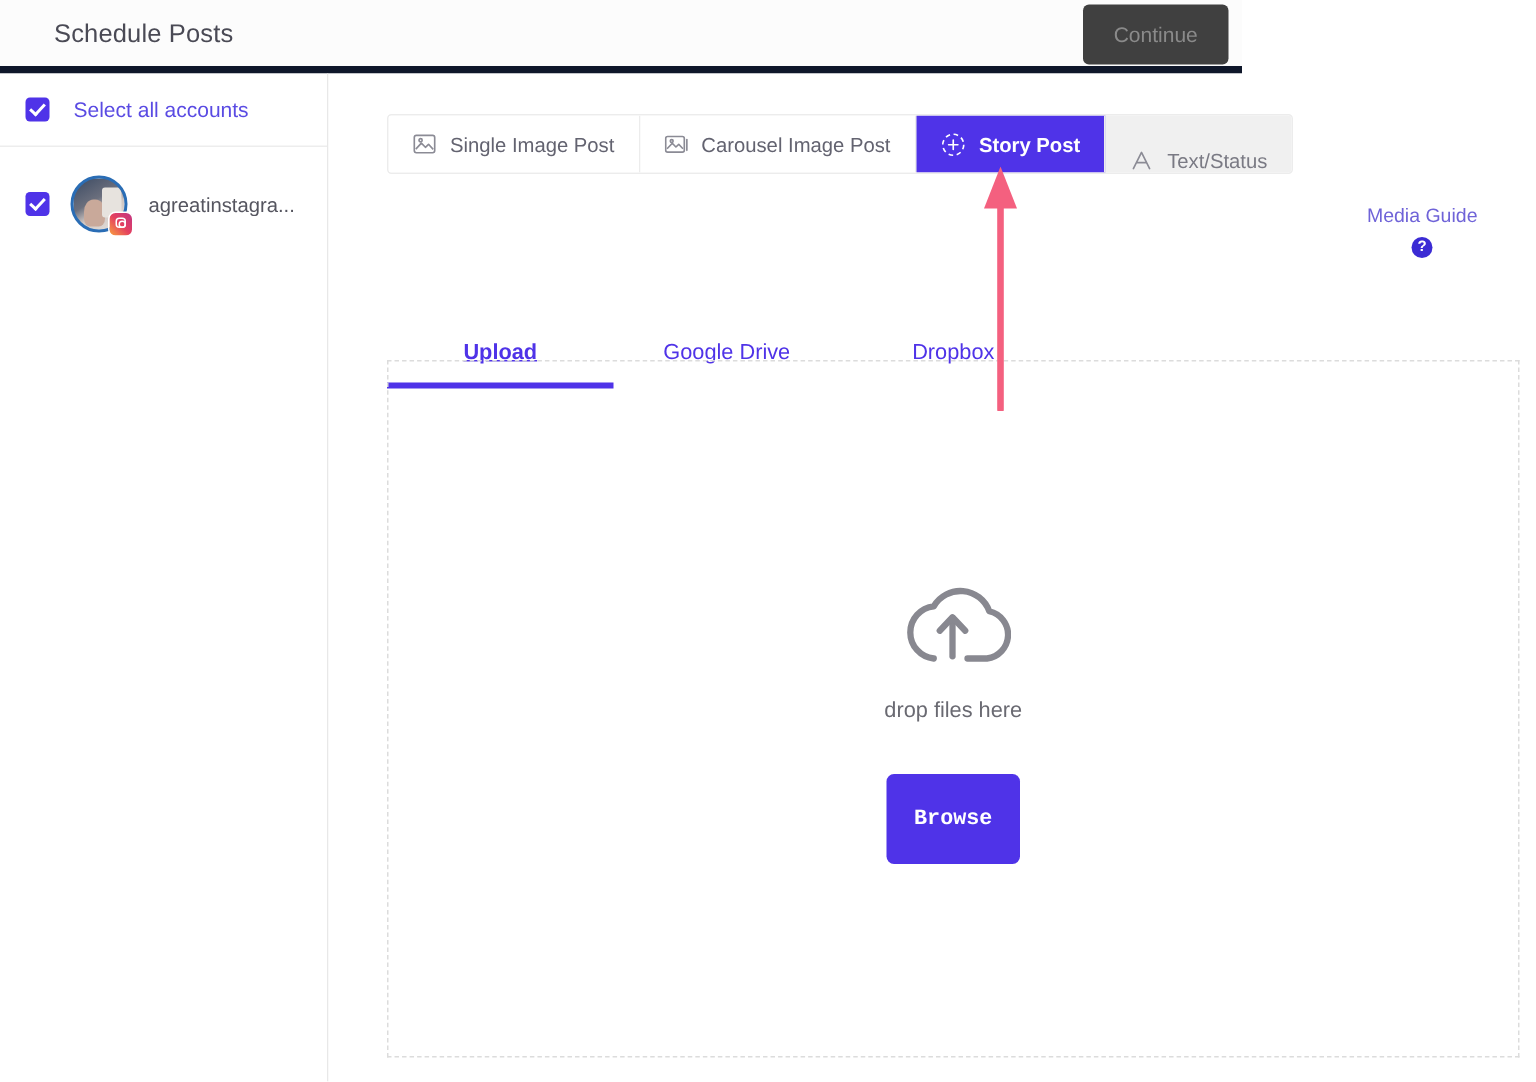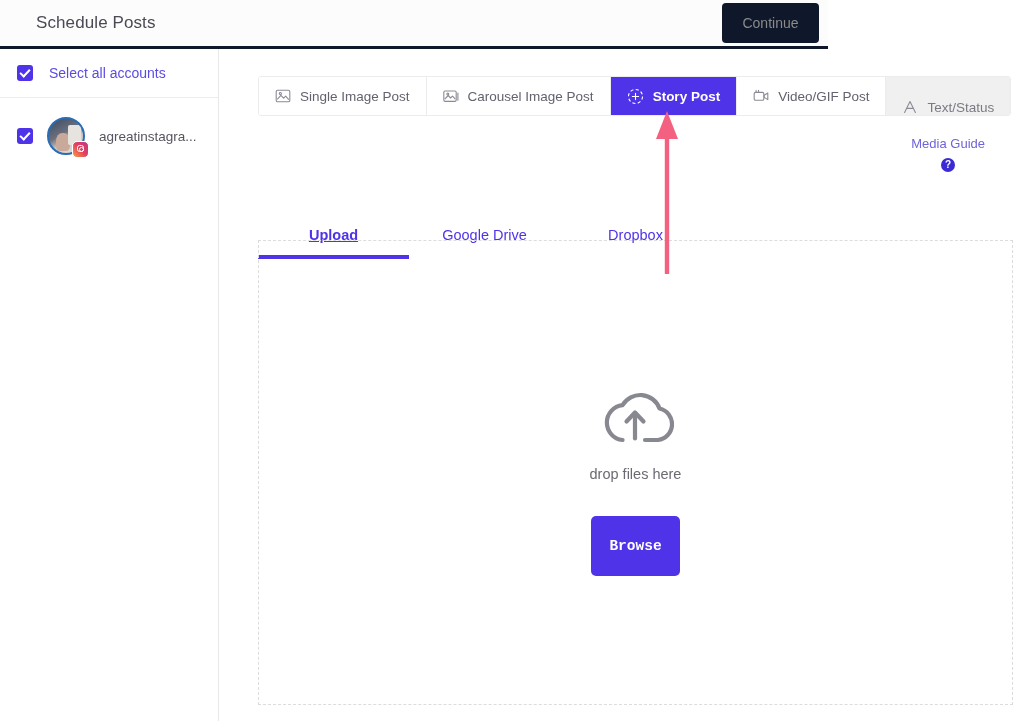--- a/index.html
+++ b/index.html
@@ -19,34 +19,34 @@
     height: 721px;
     background: #ffffff;
   }
 
   
   .header {
     position: absolute;
     left: 0; top: 0;
     width: 828px; height: 49px;
     background: #fcfcfc;
-    border-bottom: 3px solid #0f172a;
+    border-bottom: 5px solid #0f172a;
   }
   .header-title {
     position: absolute;
     left: 36px; top: 13px;
     font-size: 17px;
     color: #4a4a55;
     letter-spacing: 0.1px;
   }
   .continue-button {
     position: absolute;
     right: 9px; top: 3px;
     width: 97px; height: 40px;
-    background: #0f172a;
+    background: #404040;
     color: #8a8a8a;
     border: none;
     border-radius: 4px;
     font-size: 14px;
     font-family: "Liberation Sans", sans-serif;
     cursor: default;
   }
 
   
   .sidebar {
@@ -350,30 +350,20 @@
       <div class="ptab active">
         <span>
           <svg width="17" height="17" viewBox="0 0 17 17" fill="none" stroke="#ffffff" stroke-width="1.1">
             <circle cx="8.5" cy="8.5" r="7" stroke-dasharray="3.1 2.4"></circle>
             <path d="M8.5 5.4 L8.5 11.6 M5.4 8.5 L11.6 8.5" stroke-linecap="round"></path>
           </svg>
         </span>
         <span>Story Post</span>
       </div>
 
-      <div class="ptab">
-        <span>
-          <svg width="16" height="16" viewBox="0 0 16 16" fill="none" stroke="#8b8b95" stroke-width="1.1">
-            <rect x="1.2" y="4.4" width="9.6" height="7.8" rx="1.3"></rect>
-            <path d="M11.2 7.2 L14.8 5.0 L14.8 11.6 L11.2 9.4 Z" stroke-linejoin="round"></path>
-            <path d="M3.1 2.4 L3.1 4.3 M5.5 2.4 L5.5 4.3" stroke-linecap="round"></path>
-          </svg>
-        </span>
-        <span>Video/GIF Post</span>
-      </div>
 
       <div class="ptab muted">
         <span>
           <svg width="16" height="16" viewBox="0 0 16 16" fill="none" stroke="#8b8b95" stroke-width="1.1">
             <path d="M2.6 13.4 L8.0 2.6 L13.4 13.4" stroke-linecap="round" stroke-linejoin="round"></path>
             <path d="M4.9 9.4 L11.1 9.4" stroke-linecap="round"></path>
           </svg>
         </span>
         <span>Text/Status</span>
       </div>

